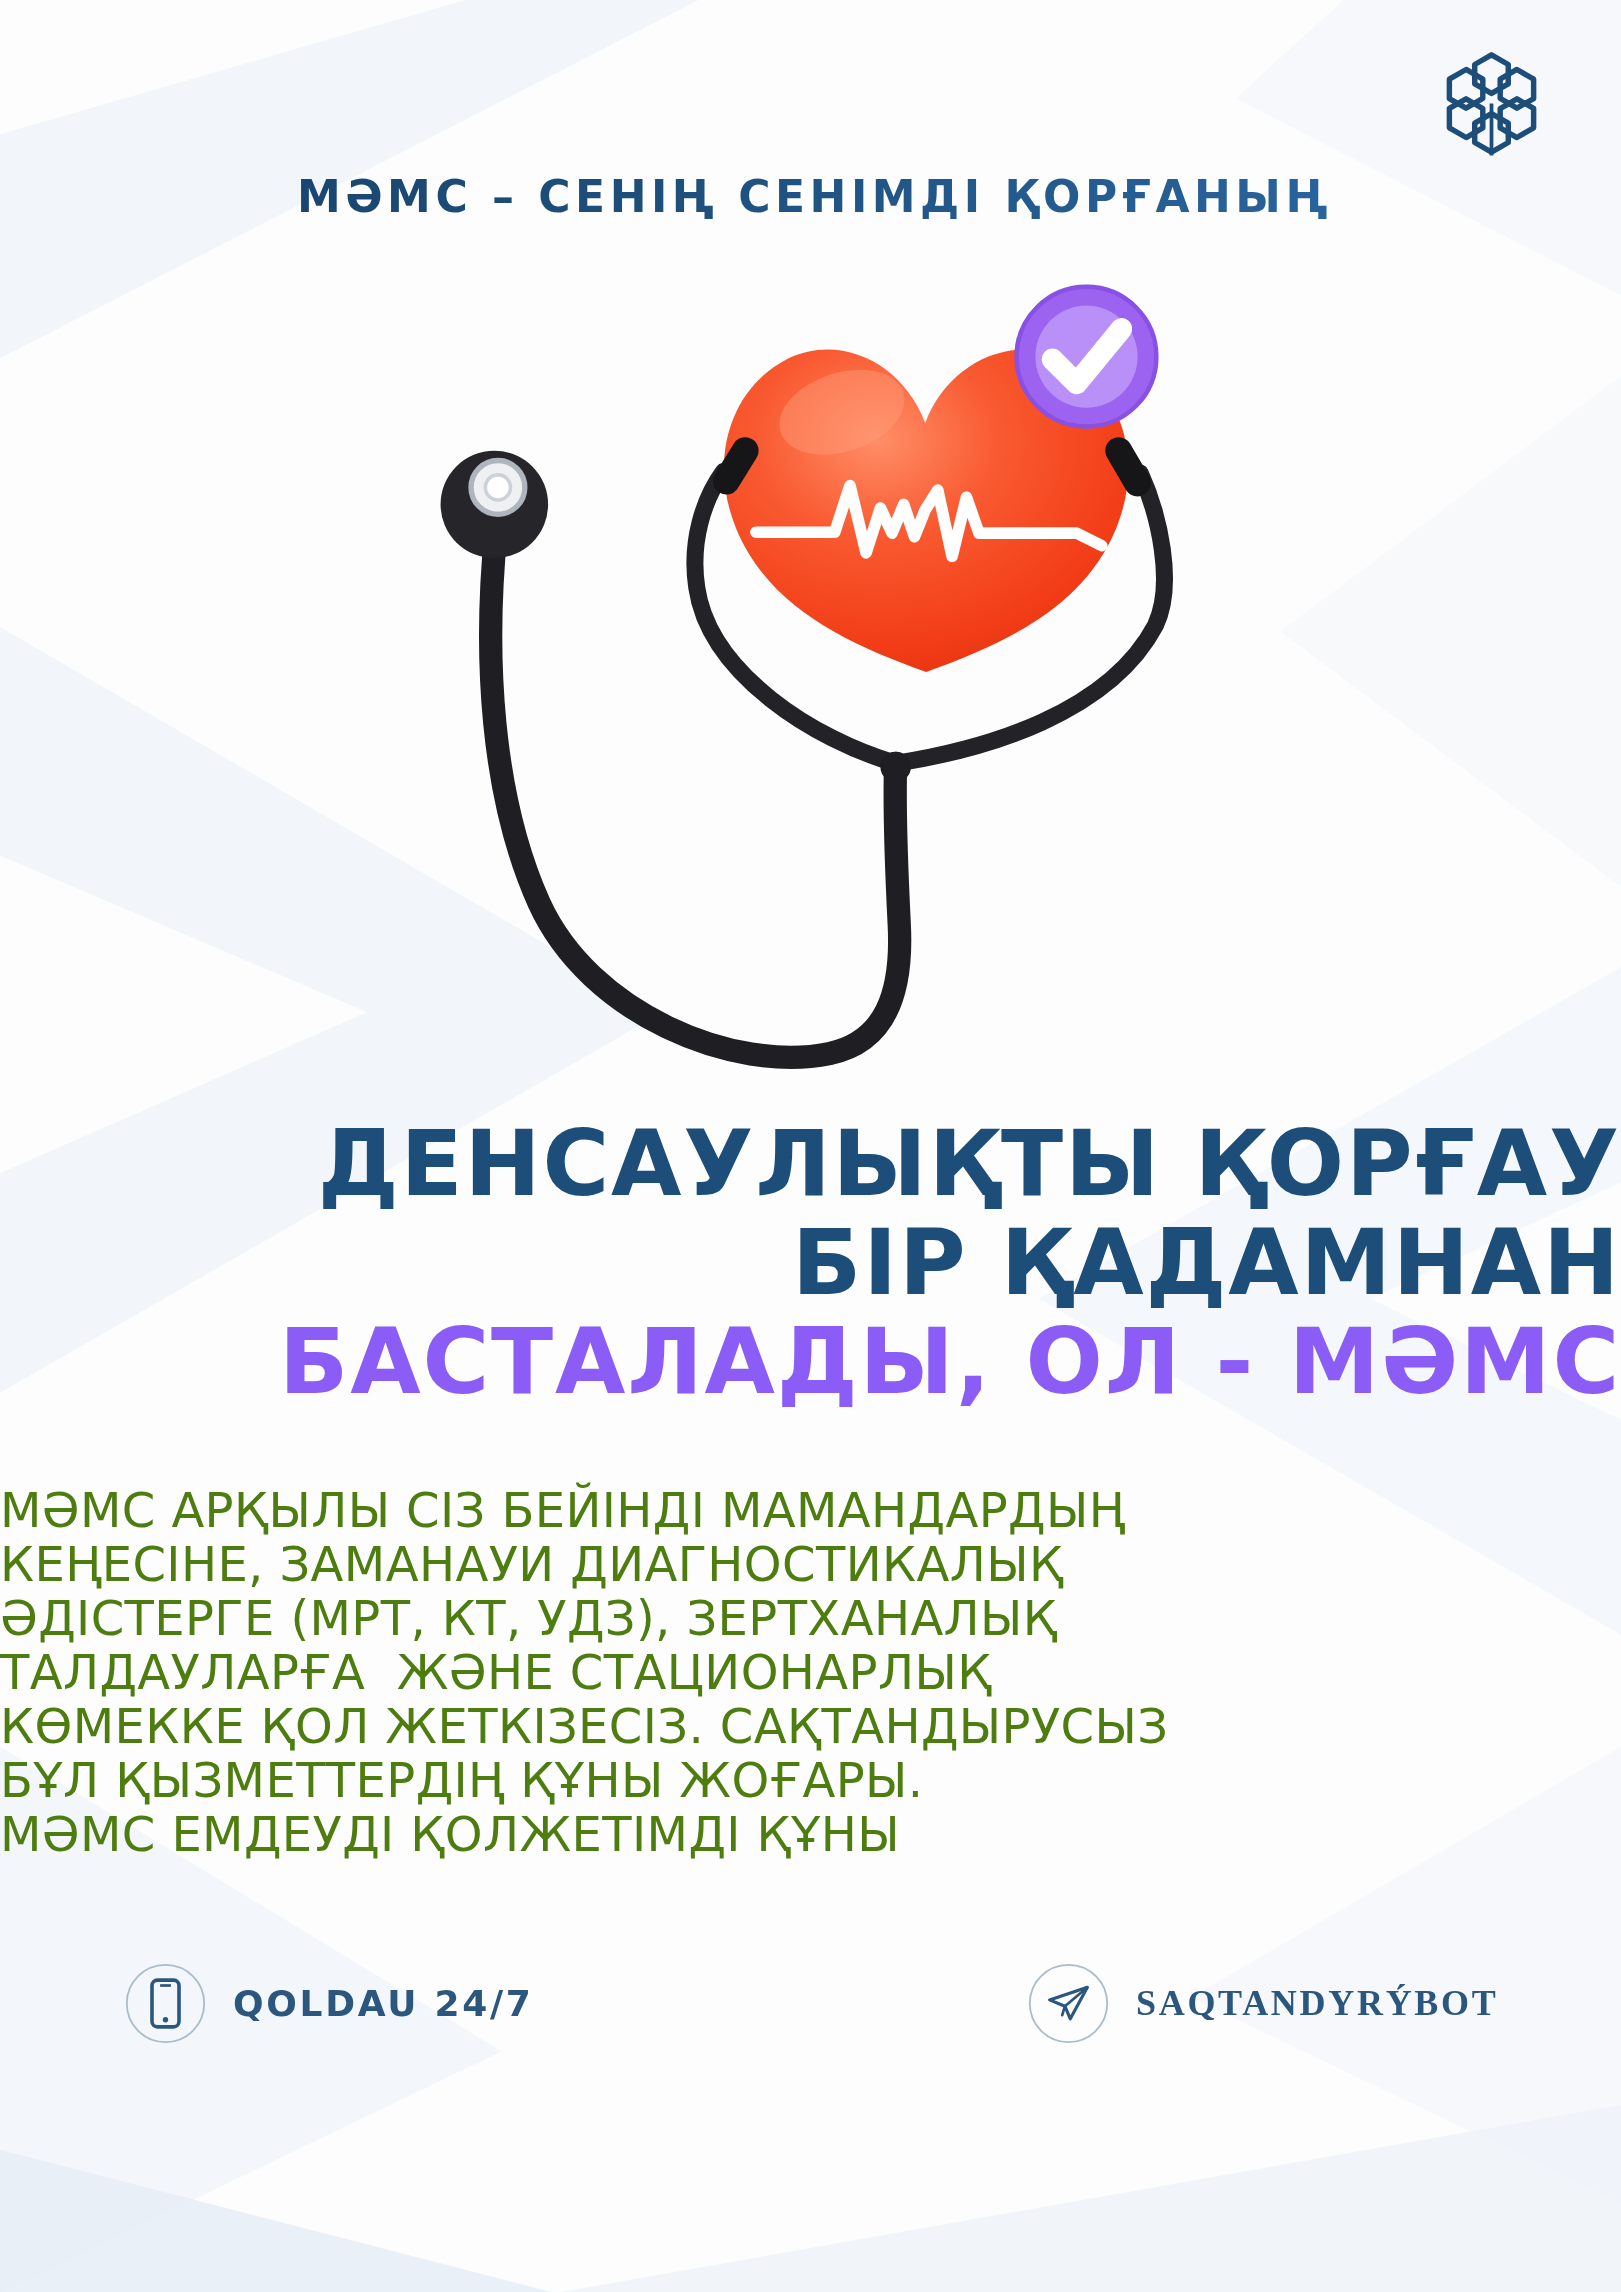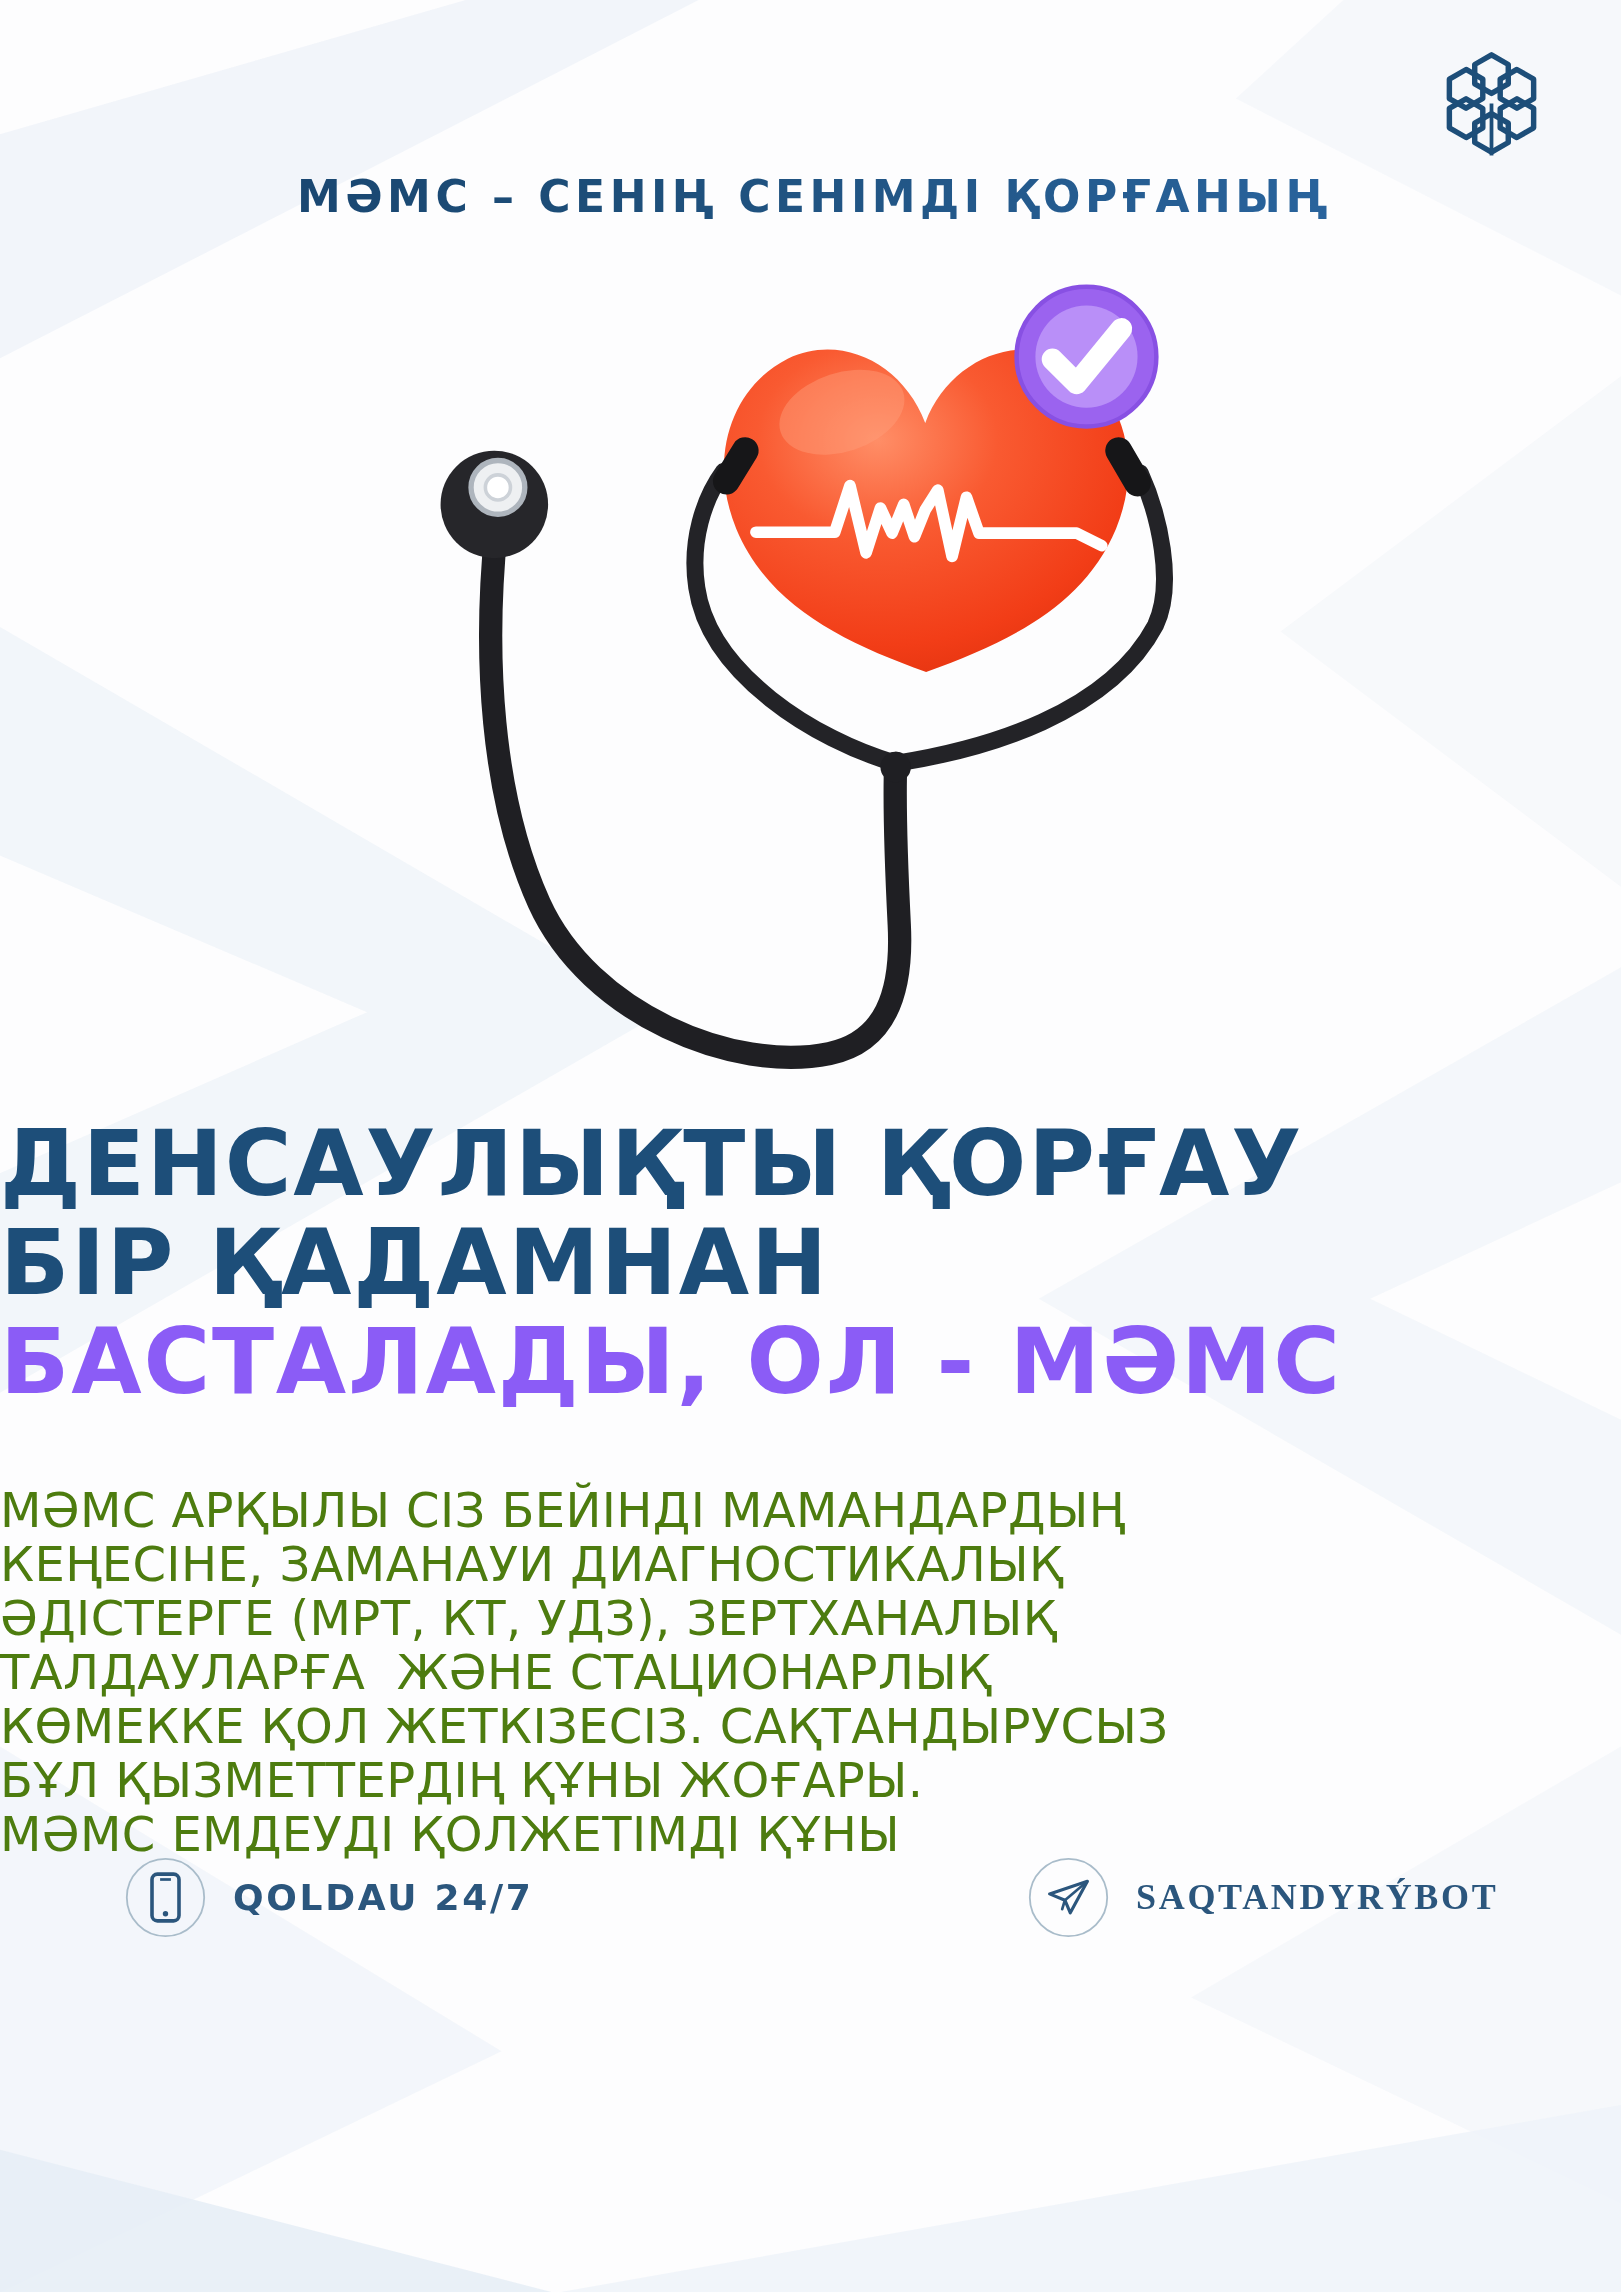--- a/index.html
+++ b/index.html
@@ -18,33 +18,33 @@
     font-size:44px;line-height:75px;font-weight:bold;
     letter-spacing:4.5px;
     background:linear-gradient(97deg,#16406a 0%,#1d4e79 38%,#2e6cab 100%);
     -webkit-background-clip:text;background-clip:text;
     -webkit-text-fill-color:transparent;color:transparent;
     white-space:nowrap;
   }
   .illustration{position:absolute;left:394px;top:233px;width:860px;height:860px;}
   .headline{
     position:absolute;left:0;top:1114px;width:100%;
-    text-align:left;font-weight:bold;
+    text-align:right;font-weight:bold;
     font-size:91px;line-height:99px;letter-spacing:1.8px;
   }
   .headline .dark{color:#1d4e79;}
   .headline .bright{color:#8b5cf6;}
   .bodytext{
     position:absolute;left:0;top:1483px;width:100%;
     text-align:left;font-weight:normal;color:#4d7c0f;
     font-size:48px;line-height:54px;letter-spacing:0.4px;
   }
   .bodytext .line{white-space:pre;}
   .footer-item{
-    position:absolute;top:1855px;height:84px;
+    position:absolute;top:1961px;height:84px;
     display:flex;align-items:center;gap:27px;
   }
   .footer-item .label{
     color:#2b567d;font-size:36px;font-weight:600;letter-spacing:2.7px;
     white-space:nowrap;
   }
   .fi-1{left:125px;} .fi-2{left:682px;} .fi-3{left:1028px;font-family:Liberation Serif, serif;}
   .icon-badge{width:81px;height:81px;flex:0 0 auto;}
 </style>
 </head>

